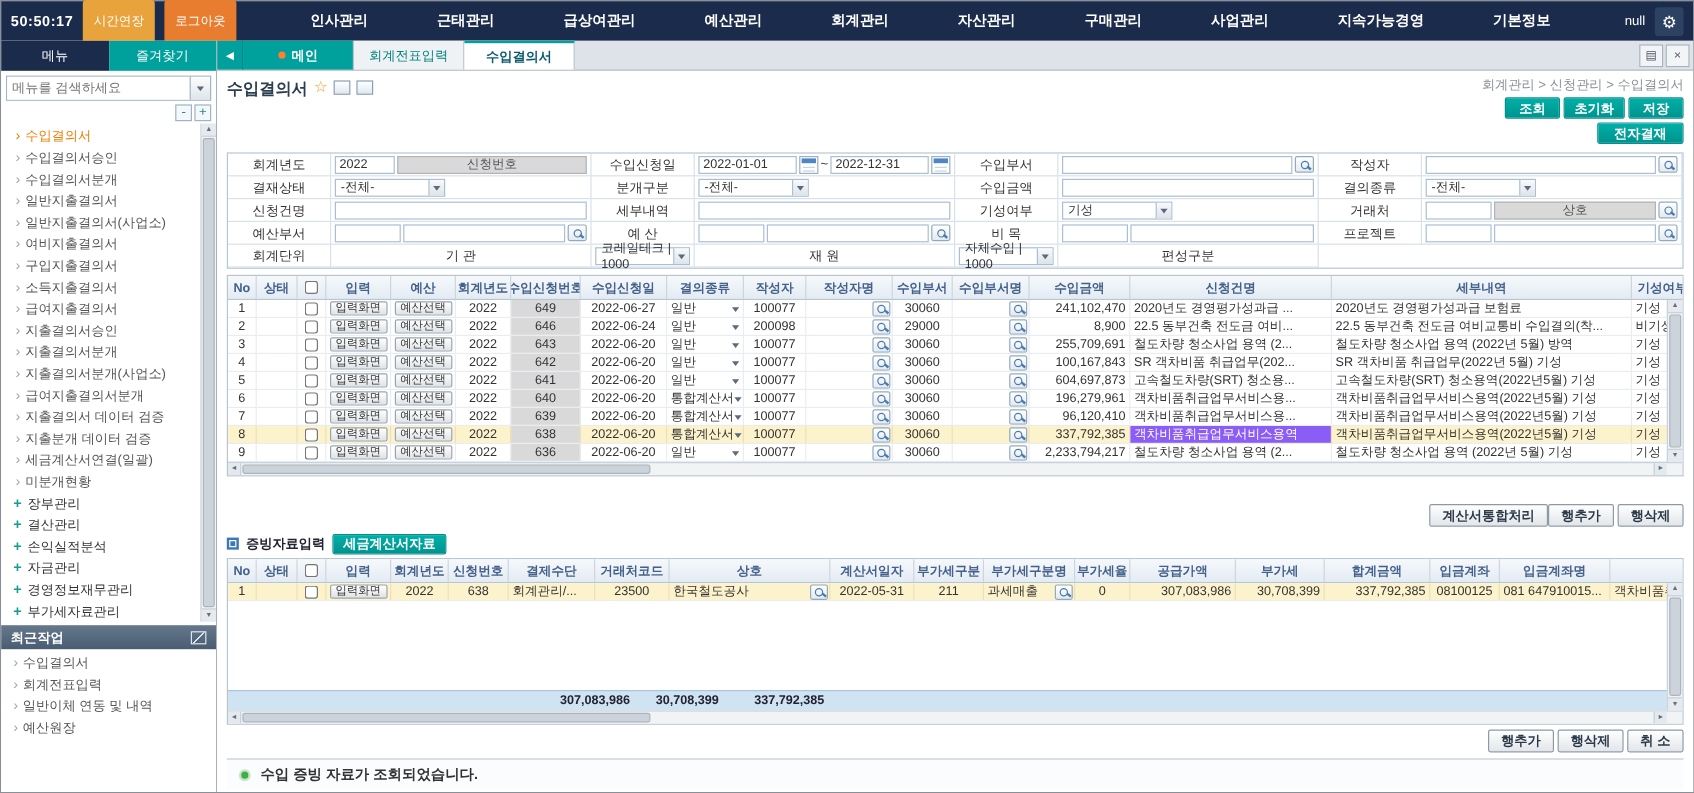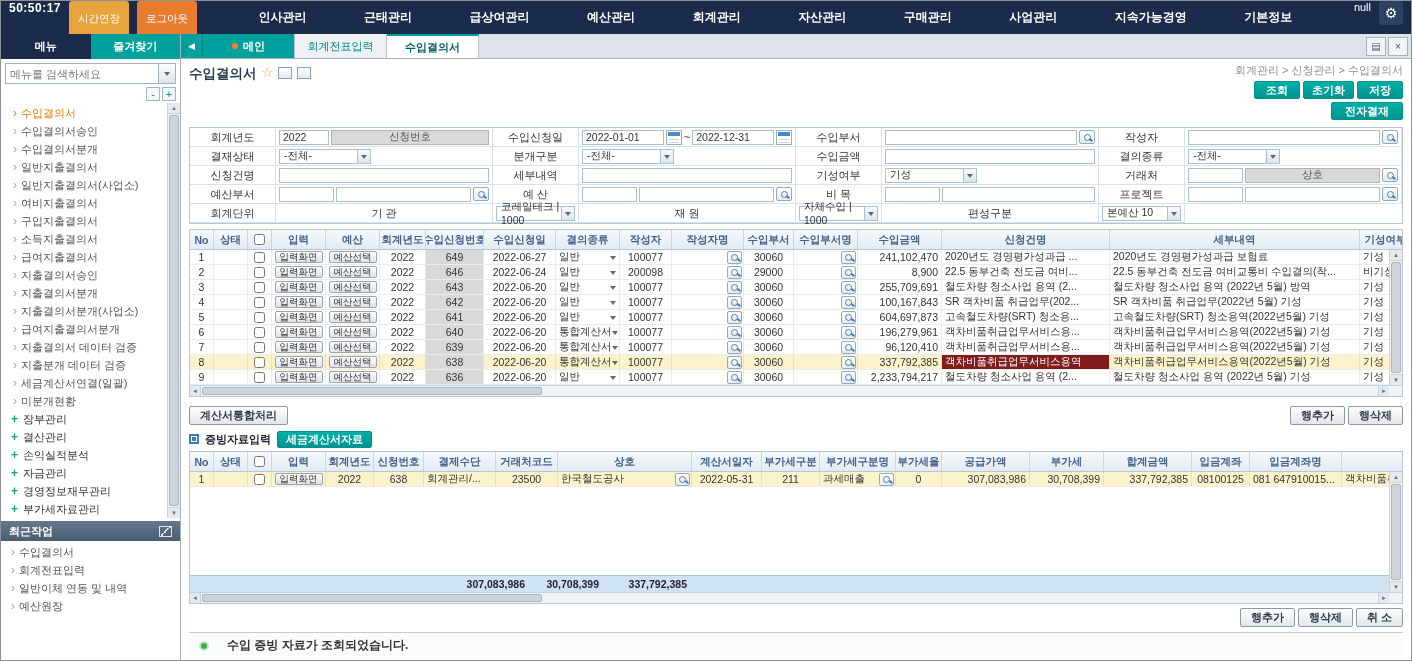--- a/index.html
+++ b/index.html
@@ -1,36 +1,36 @@
 <!DOCTYPE html>
 <html><head>
 <meta charset="utf-8">
 <style>
   *{box-sizing:border-box;margin:0;padding:0}
   html,body{width:1412px;height:661px;overflow:hidden}
   body{font-family:"Liberation Sans","DejaVu Sans",sans-serif;font-size:11px;color:#333;background:#fff}
   .app{width:1412px;height:661px;border:1px solid #8a9099;display:flex;flex-direction:column}
 
   
-  .topbar{height:33px;background:#1b2b4b;display:flex;padding:0 8px;gap:8px;flex:none}
+  .topbar{height:33px;background:#1b2b4b;display:flex;align-items:center;padding:0 8px;gap:8px;flex:none}
   .timer{color:#fff;font-size:12px;font-weight:bold;letter-spacing:.5px}
   .tbtn{height:36px;padding:0 9px;border:none;border-radius:3px;color:#fff;font-size:10.5px;cursor:pointer}
   .tbtn.extend{background:#e8a33c}
   .tbtn.logout{background:#e87c2f}
   .tmenus{flex:1;display:flex;justify-content:space-evenly;align-items:center}
   .tmenu{color:#fff;font-weight:bold;font-size:12px;cursor:pointer;padding:0 4px;white-space:nowrap}
   .tuser{color:#fff;font-size:11px}
   .gearbtn{width:24px;height:24px;background:#2d4263;border:none;border-radius:3px;color:#fff;display:flex;align-items:center;justify-content:center;font-size:14px;cursor:pointer}
 
   .body{flex:1;display:flex;min-height:0}
 
   
   .side{width:180px;border-right:1px solid #a8b2bc;display:flex;flex-direction:column;background:#fff;flex:none;min-height:0}
   .side-tabs{display:flex;height:25px;flex:none}
-  .stab{flex:1;display:flex;align-items:center;justify-content:center;color:#fff;font-weight:bold;font-size:11px;cursor:pointer}
+  .stab{flex:1;display:flex;align-items:center;justify-content:center;color:#fff;font-weight:normal;font-size:11px;cursor:pointer}
   .stab.menu{background:#1b2b4b}
   .stab.fav{background:#00a19c}
   .side-search{display:flex;padding:4px 4px 2px;flex:none}
   .scombo{flex:1;display:flex;border:1px solid #9fb4c6;height:21px;background:#fff}
   .scombo input{flex:1;border:none;outline:none;padding:0 4px;font-size:11px;color:#333;min-width:0}
   .scombo .dd{width:17px;background:linear-gradient(#fdfdfd,#dfe5ea);border-left:1px solid #9fb4c6;display:flex;align-items:center;justify-content:center;cursor:pointer}
   .side-collapse{display:flex;justify-content:flex-end;gap:2px;padding:1px 4px 2px;flex:none}
   .cbtn{width:14px;height:14px;border:1px solid #9fb4c6;background:#f4f8fa;color:#1d8a8a;font-size:11px;line-height:1;display:flex;align-items:center;justify-content:center;cursor:pointer}
   .tree{position:relative;padding:1px 14px 0 2px;flex:none}
   .sitem{height:18px;display:flex;align-items:center;gap:4px;padding-left:10px;color:#555;cursor:pointer;white-space:nowrap;overflow:hidden}
@@ -100,21 +100,21 @@
   .grow>div{border-right:1px solid #e8edf2;height:100%;display:flex;align-items:center;flex:none;overflow:hidden;white-space:nowrap}
   .grow.sel{background:#fcf3cd}
   .grow.sel>div{border-right-color:#ece0b8}
   .cc{justify-content:center}
   .num{justify-content:flex-end;padding-right:3px}
   .txt{justify-content:flex-start;padding-left:3px}
   .gray{background:#d9d9d9}
   .selcell{justify-content:space-between;padding:0 3px;cursor:pointer}
   .magcell{justify-content:flex-end;padding-right:1px;gap:2px}
   .magcell .celltxt{flex:1;overflow:hidden;padding-left:3px;text-align:left}
-  .hl{background:#7f1d1d;color:#fff}
+  .hl{background:#8b5cf6;color:#fff}
   .cb{width:11px;height:11px;margin:0}
   .gbtn{height:12px;font-size:9.5px;padding:0 4px;border:1px solid #9aa4ae;border-radius:2px;background:linear-gradient(#fefefe,#dfe3e7);color:#333;cursor:pointer;line-height:1}
   .magbtn.tiny{width:15px;height:13px}
 
   .g1c1{width:24px}.g1c2{width:34px}.g1c3{width:24px}.g1c4{width:54px}.g1c5{width:54px}.g1c6{width:46px}
   .g1c7{width:58px}.g1c8{width:72px}.g1c9{width:64px}.g1c10{width:52px}.g1c11{width:72px}.g1c12{width:50px}
   .g1c13{width:64px}.g1c14{width:84px}.g1c15{width:168px}.g1c16{width:250px}.g1c17{width:52px}
 
   .g2c1{width:24px}.g2c2{width:34px}.g2c3{width:24px}.g2c4{width:54px}.g2c5{width:48px}.g2c6{width:50px}
   .g2c7{width:72px}.g2c8{width:62px}.g2c9{width:134px}.g2c10{width:70px}.g2c11{width:58px}.g2c12{width:76px}
@@ -123,36 +123,36 @@
   .vscroll{position:absolute;top:20px;right:0;bottom:11px;width:13px;background:#f1f3f5;border-left:1px solid #c8d2dc;display:flex;flex-direction:column}
   .hscroll{height:11px;background:#f1f3f5;border-top:1px solid #c8d2dc;display:flex;align-items:center;flex:none}
   .hs-arrow{width:11px;height:10px;background:#e4e9ee;display:flex;align-items:center;justify-content:center;font-size:6px;color:#66707a;flex:none;cursor:pointer}
   .hs-arrow.l{border-right:1px solid #c8d2dc}
   .hs-arrow.r{border-left:1px solid #c8d2dc;margin-left:auto;margin-right:13px}
   .hs-thumb{height:8px;background:#ccd3da;border:1px solid #aab4be;border-radius:2px;width:340px;margin:0 1px;cursor:grab}
 
   .g1box{height:168px}
   .g1rows{height:135px;overflow:hidden}
 
-  .midrow{display:flex;justify-content:space-between;align-items:center;margin-top:8px;flex:none;height:21px}
+  .midrow{display:flex;justify-content:flex-end;align-items:center;margin-top:22px;flex:none;height:21px}
   .secrow{display:flex;align-items:center;gap:6px;margin-top:3px;flex:none;height:20px}
   .sec-ic{width:10px;height:10px;background:#3b78b5;box-shadow:inset 0 0 0 2px #3b78b5,inset 0 0 0 3px #fff}
   .sec-title{font-weight:bold;color:#223}
   .tealfill.small{height:17px;font-weight:bold}
 
   .g2box{flex:1;display:flex;flex-direction:column;min-height:120px;margin-top:2px}
   .g2bodywrap{flex:1;display:flex;flex-direction:column;overflow:hidden;min-height:0}
   .gfiller{flex:1;background:#fff}
   .gtotal{display:flex;height:17px;background:#cfe3f3;border-top:1px solid #a9c6dd;font-weight:bold;font-size:10.5px;color:#223;width:1312px;flex:none}
   .gtotal>div{display:flex;align-items:center;flex:none}
   .t-merge{width:502px;justify-content:center}
   .t-sp{width:250px}
 
   .botrow{display:flex;justify-content:flex-end;gap:3px;margin-top:4px;flex:none;height:21px}
-  .statusbar{height:26px;border-top:1px solid #c6ccd2;display:flex;align-items:center;gap:18px;padding:0 10px;background:#fbfcfd;margin-top:3px;flex:none}
+  .statusbar{height:26px;border-top:1px solid #c6ccd2;display:flex;align-items:center;gap:8px;padding:0 10px;background:#fbfcfd;margin-top:3px;flex:none}
   .gdot{width:10px;height:10px;border-radius:50%;background:#3fae49;border:2px solid #c9e6cb;flex:none}
   .smsg{font-size:12px;font-weight:bold;color:#333}
 </style>
 </head>
 <body>
 
 <div class="app">
 
   <div class="topbar">
     <span class="timer">50:50:17</span>
@@ -536,28 +536,20 @@
           <div class="fl">재 원</div>
           <div class="fv">
               <div class="selbox w120">
                 <span>자체수입 | 1000</span>
                 <span class="ddz">
                   <span class="caret"></span>
                 </span>
               </div>
             </div>
           <div class="fl">편성구분</div>
-          <div class="fv">
-              <div class="selbox w120">
-                <span>본예산 10</span>
-                <span class="ddz">
-                  <span class="caret"></span>
-                </span>
-              </div>
-            </div>
         </div>
 
         <div class="gridbox g1box">
           <div class="ghead">
             <div class="g1c1">No</div>
             <div class="g1c2">상태</div>
             <div class="g1c3">
                 <input type="checkbox" class="cb" style="">
               </div>
             <div class="g1c4">입력</div>

